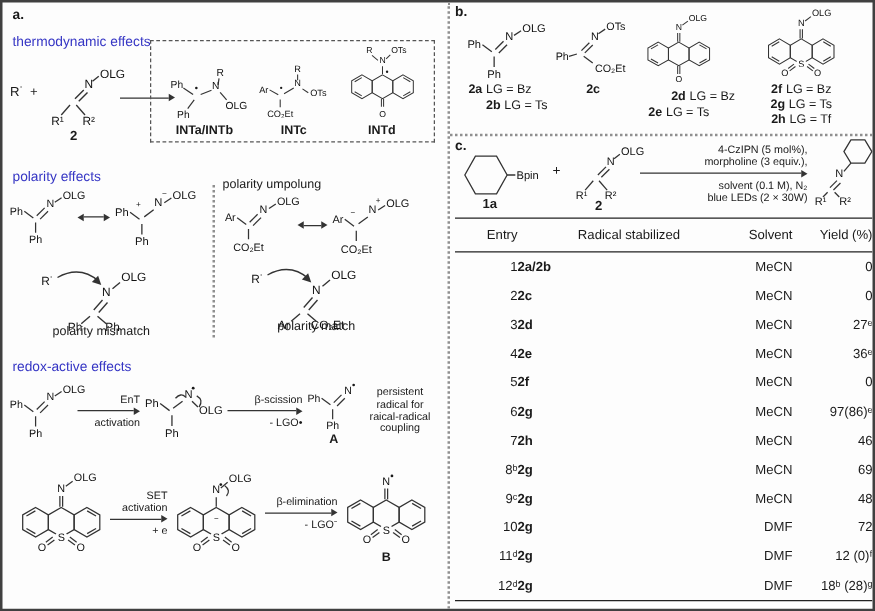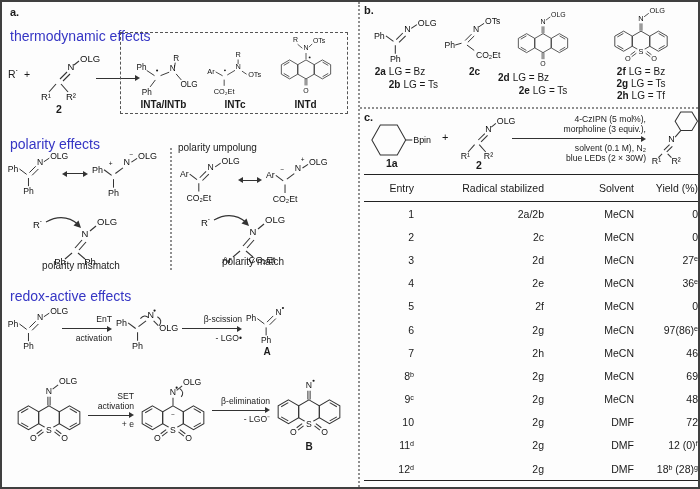--- a/index.html
+++ b/index.html
@@ -1,20 +1,20 @@
 <!DOCTYPE html>
 <html><head>
 <meta charset="utf-8">
 <style>
   html,body{margin:0;padding:0}
   body{width:700px;height:489px;position:relative;background:#fdfdfd;
        border:2px solid #404040;box-sizing:border-box;
        font-family:"Liberation Sans",sans-serif;color:#1a1a1a;overflow:hidden}
   .abs{position:absolute}
-  .blue{color:#3535c4;font-size:14px}
+  .blue{color:#3535c4;font-size:11px}
   .b{font-weight:bold}
   .lbl{font-size:10px}
   .cap{font-size:10.5px;font-weight:bold;text-align:right}
   .rest{margin-left:3px}
   
   .panel-a{position:absolute;left:0;top:0;width:356px;height:485px;border-right:2px dotted #8f8f8f}
   .panel-b{position:absolute;left:358px;top:0;width:338px;height:105px;border-bottom:2px dotted #8f8f8f}
   .panel-c{position:absolute;left:358px;top:107px;width:338px;height:378px}
   
   svg{overflow:visible;display:block}
@@ -39,21 +39,21 @@
   .dashbox{position:absolute;left:118px;top:30px;width:228px;height:82px;
            border:1.3px dashed #555;display:flex;align-items:flex-end;
            justify-content:space-evenly;padding:3px 2px;box-sizing:border-box}
   .poldiv{position:absolute;left:168px;top:146px;height:122px;border-left:2px dotted #8f8f8f}
   
   .tbl{position:absolute;left:4px;top:65px;width:334px;font-size:10.5px}
   .thead,.trow{display:grid;grid-template-columns:50px 130px 90px 1fr;align-items:center}
   .thead{height:26px;border-top:1.6px solid #222;border-bottom:1.2px solid #222}
   .trow{height:23.2px}
   .tc{text-align:right}
-  .scav{font-weight:normal;text-align:right}
+  .scav{font-weight:bold;text-align:left}
   .tbl-bottom{border-top:1.6px solid #222;height:0}
   .pers{width:56px;font-size:8.6px;line-height:1.15;text-align:center}
 </style>
 </head>
 <body>
 
 <div class="panel-a">
   <div class="abs b" style="left:8px;top:4px;font-size:11px">a.</div>
   <div class="abs blue" style="left:8px;top:26px">thermodynamic effects</div>
 
@@ -306,20 +306,21 @@
             <line x1="31" y1="28" x2="38" y2="21"></line>
           <line x1="27" y1="31" x2="27" y2="40"></line>
         </g>
         <circle class="dot" cx="46" cy="9" r="1.2"></circle>
         <text class="mid" x="10" y="24">Ph</text>
         <text class="mid" x="41" y="17">N</text>
         <text class="mid" x="27" y="49">Ph</text>
       </svg>
       <div class="b" style="font-size:10px">A</div>
     </div>
+    <div class="pers">persistent radical for raical-radical coupling</div>
   </div>
 
   <div class="abs flexrow" style="left:8px;top:366px">
     <svg width="78" height="73" viewBox="0 0 85 80">
       <g class="bd">
         <polygon points="42.5,35 53.8,41.5 53.8,54.5 42.5,61 31.2,54.5 31.2,41.5"></polygon>
         <polygon points="20,35 31.2,41.5 31.2,54.5 20,61 8.7,54.5 8.7,41.5"></polygon>
         <polygon points="65,35 76.3,41.5 76.3,54.5 65,61 53.8,54.5 53.8,41.5"></polygon>
         <line x1="12" y1="42.5" x2="19.8" y2="38"></line>
           <line x1="12" y1="53.5" x2="19.8" y2="58"></line>
@@ -458,21 +459,21 @@
       <line x1="41.3" y1="34.5" x2="41.3" y2="25"></line>
         <line x1="43.7" y1="34.5" x2="43.7" y2="25"></line>
       <line x1="46.5" y1="16.5" x2="52.5" y2="12"></line>
       <line x1="41.3" y1="61" x2="41.3" y2="70"></line>
         <line x1="43.7" y1="61" x2="43.7" y2="70"></line>
     </g>
     <text class="mid" x="42.5" y="21.5">N</text>
     <text x="53.5" y="11.5">OLG</text>
     <text class="mid" x="42.5" y="79">O</text>
   </svg>
-  <div class="abs lbl" style="left:138px;top:70px;width:90px;text-align:left"><span class="b">2d</span><span class="rest">LG = Bz</span></div>
+  <div class="abs lbl" style="left:138px;top:70px;width:90px;text-align:right"><span class="b">2d</span><span class="rest">LG = Bz</span></div>
   <div class="abs lbl" style="left:138px;top:83px;width:90px;text-align:center"><span class="b">2e</span><span class="rest">LG = Ts</span></div>
 
   <svg class="abs" style="left:248px;top:2px" width="66" height="62" viewBox="0 0 85 80">
     <g class="bd">
       <polygon points="42.5,35 53.8,41.5 53.8,54.5 42.5,61 31.2,54.5 31.2,41.5"></polygon>
       <polygon points="20,35 31.2,41.5 31.2,54.5 20,61 8.7,54.5 8.7,41.5"></polygon>
       <polygon points="65,35 76.3,41.5 76.3,54.5 65,61 53.8,54.5 53.8,41.5"></polygon>
       <line x1="12" y1="42.5" x2="19.8" y2="38"></line>
         <line x1="12" y1="53.5" x2="19.8" y2="58"></line>
       <line x1="73" y1="42.5" x2="65.2" y2="38"></line>

